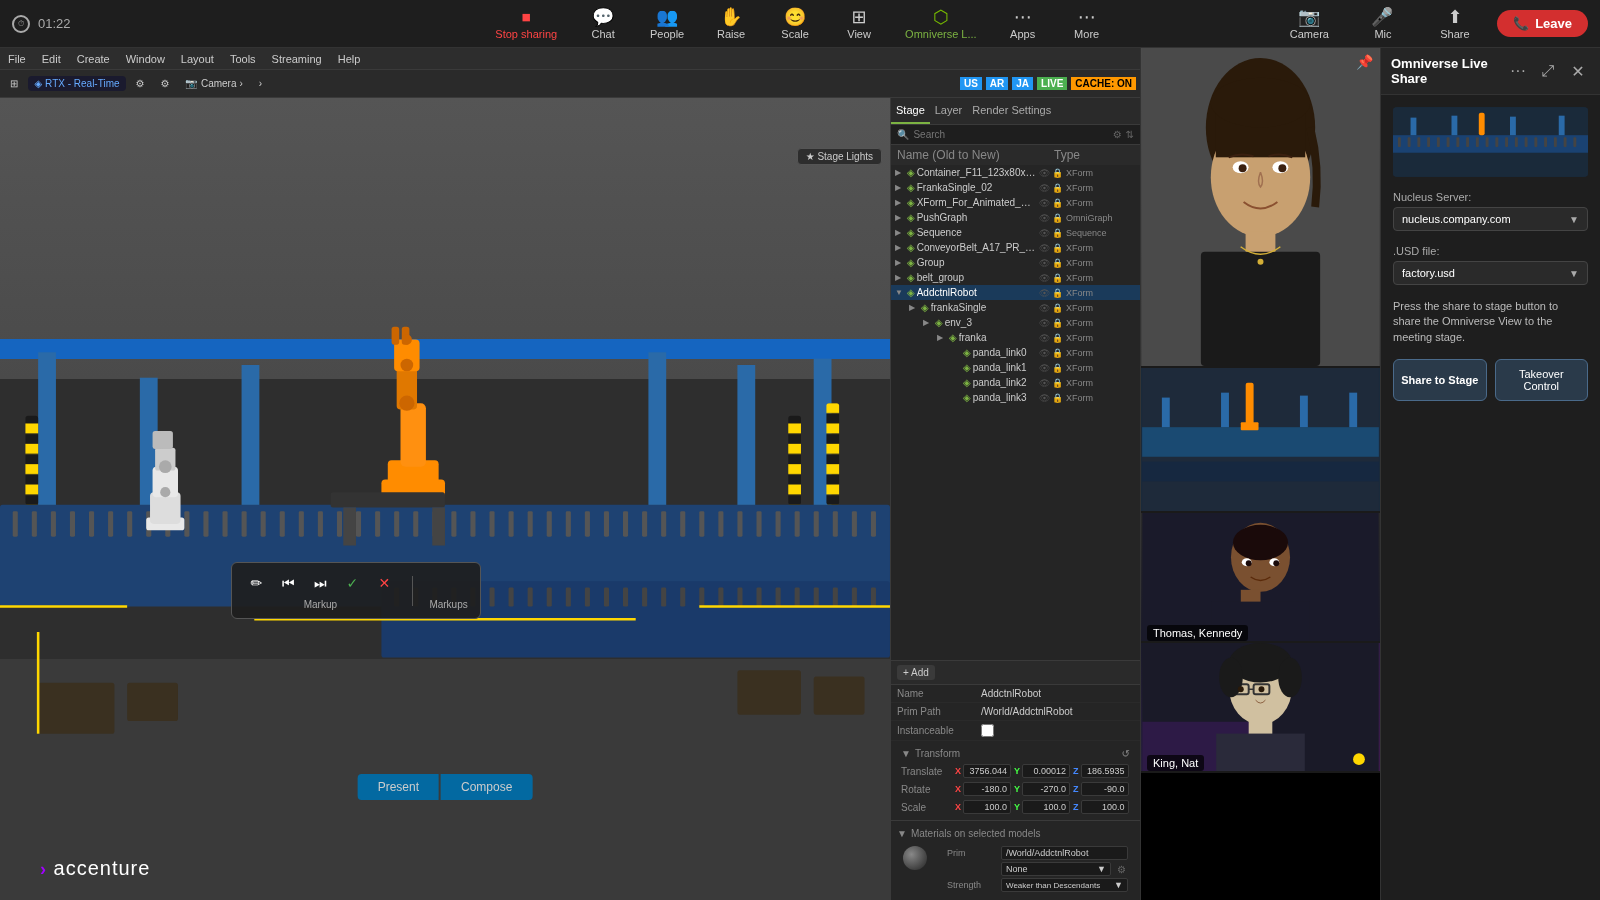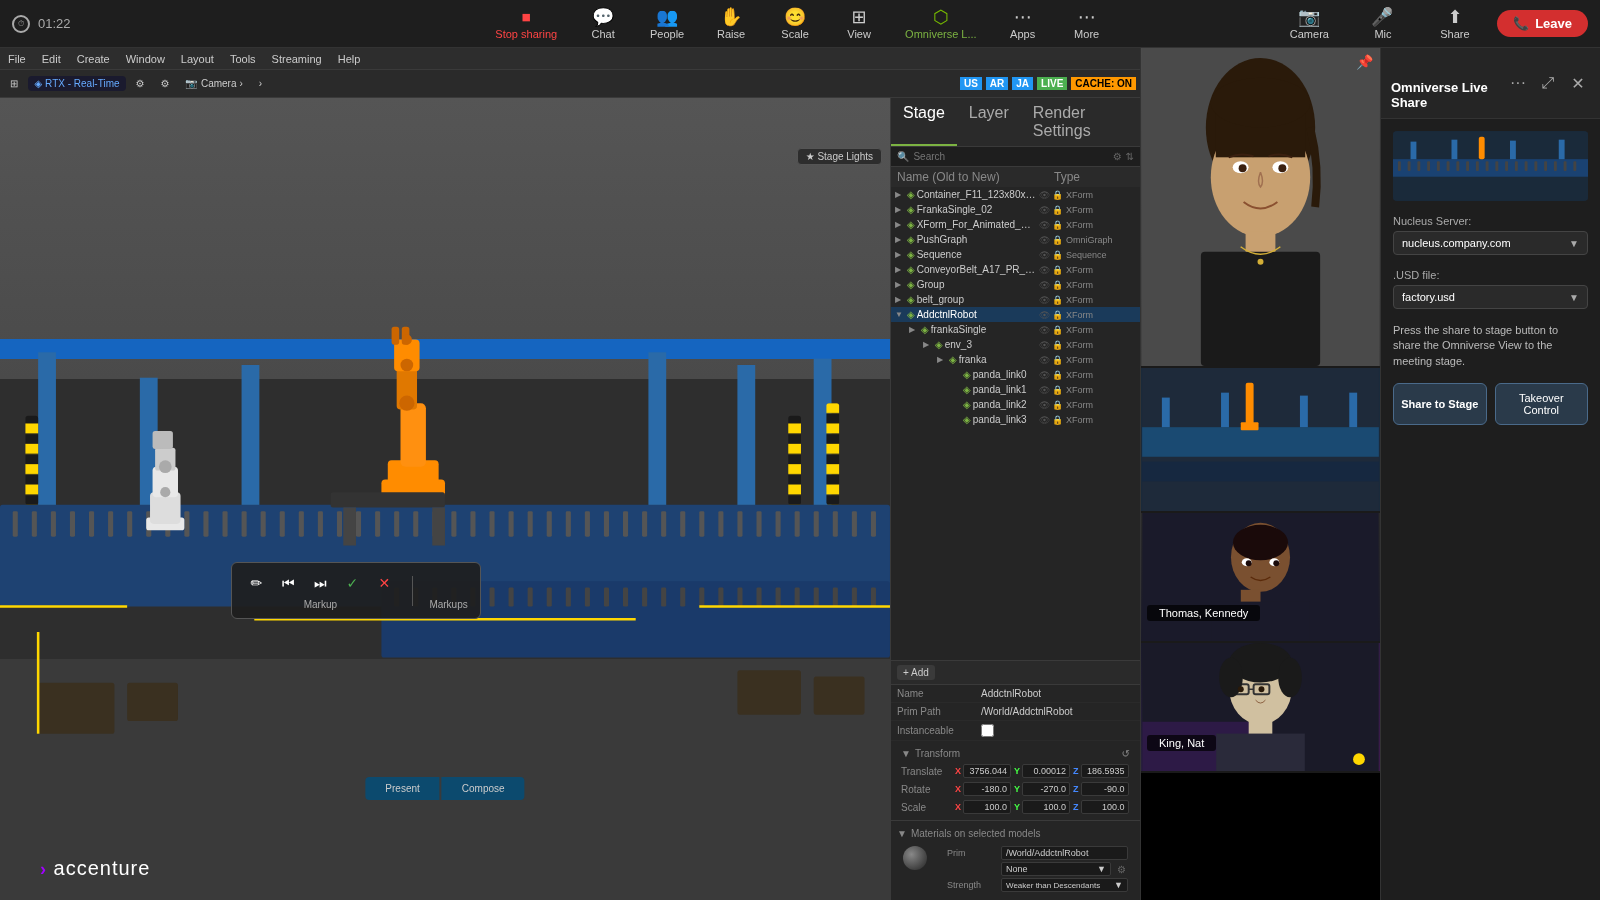--- a/index.html
+++ b/index.html
@@ -250,23 +250,23 @@
       display: flex;
       flex-direction: column;
       font-size: 11px;
     }
     .stage-tabs {
       display: flex;
       background: #2a2a2a;
       border-bottom: 1px solid #3a3a3a;
     }
     .stage-tab {
-      padding: 6px 12px;
-      cursor: pointer;
-      font-size: 16px;
+      padding: 6px 5px;
+      cursor: pointer;
+      font-size: 11px;
       color: #aaa;
     }
     .stage-tab.active {
       color: #fff;
       border-bottom: 2px solid #7cb342;
     }
     .stage-search {
       padding: 4px 6px;
       background: #1e1e1e;
       border-bottom: 1px solid #3a3a3a;
@@ -408,24 +408,24 @@
     .present-compose-bar {
       position: absolute;
       bottom: 100px;
       left: 50%;
       transform: translateX(-50%);
       display: flex;
       gap: 2px;
     }
     .pc-btn {
       padding: 6px 20px;
-      font-size: 10px;
+      font-size: 12px;
       cursor: pointer;
       border: none;
-      background: #0c4a6e;
+      background: #0369a1;
       color: #ccc;
       border-radius: 4px;
     }
     .pc-btn:first-child { border-radius: 4px 0 0 4px; }
     .pc-btn:last-child { border-radius: 0 4px 4px 0; }
 
     
     .accenture-logo {
       position: absolute;
       bottom: 20px;
@@ -453,26 +453,26 @@
     }
     .video-feed-bg {
       width: 100%;
       height: 100%;
       display: flex;
       align-items: center;
       justify-content: center;
     }
     .video-name-badge {
       position: absolute;
-      bottom: 20px;
+      bottom: 0;
       left: 6px;
       background: rgba(0,0,0,0.7);
       color: #fff;
       font-size: 11px;
-      padding: 2px 12px;
+      padding: 2px 6px;
       border-radius: 3px;
     }
     .video-pin-btn {
       position: absolute;
       top: 6px;
       right: 6px;
       font-size: 14px;
       color: #aaa;
       cursor: pointer;
     }
@@ -500,21 +500,20 @@
       padding: 8px 10px;
       background: #252525;
       border-bottom: 1px solid #333;
       gap: 6px;
     }
     .panel-title {
       flex: 1;
       font-size: 13px;
       font-weight: 600;
       color: #fff;
-      margin-top: 24px;
     }
     .panel-icon-btn {
       width: 24px;
       height: 24px;
       display: flex;
       align-items: center;
       justify-content: center;
       color: #aaa;
       cursor: pointer;
       border-radius: 3px;

